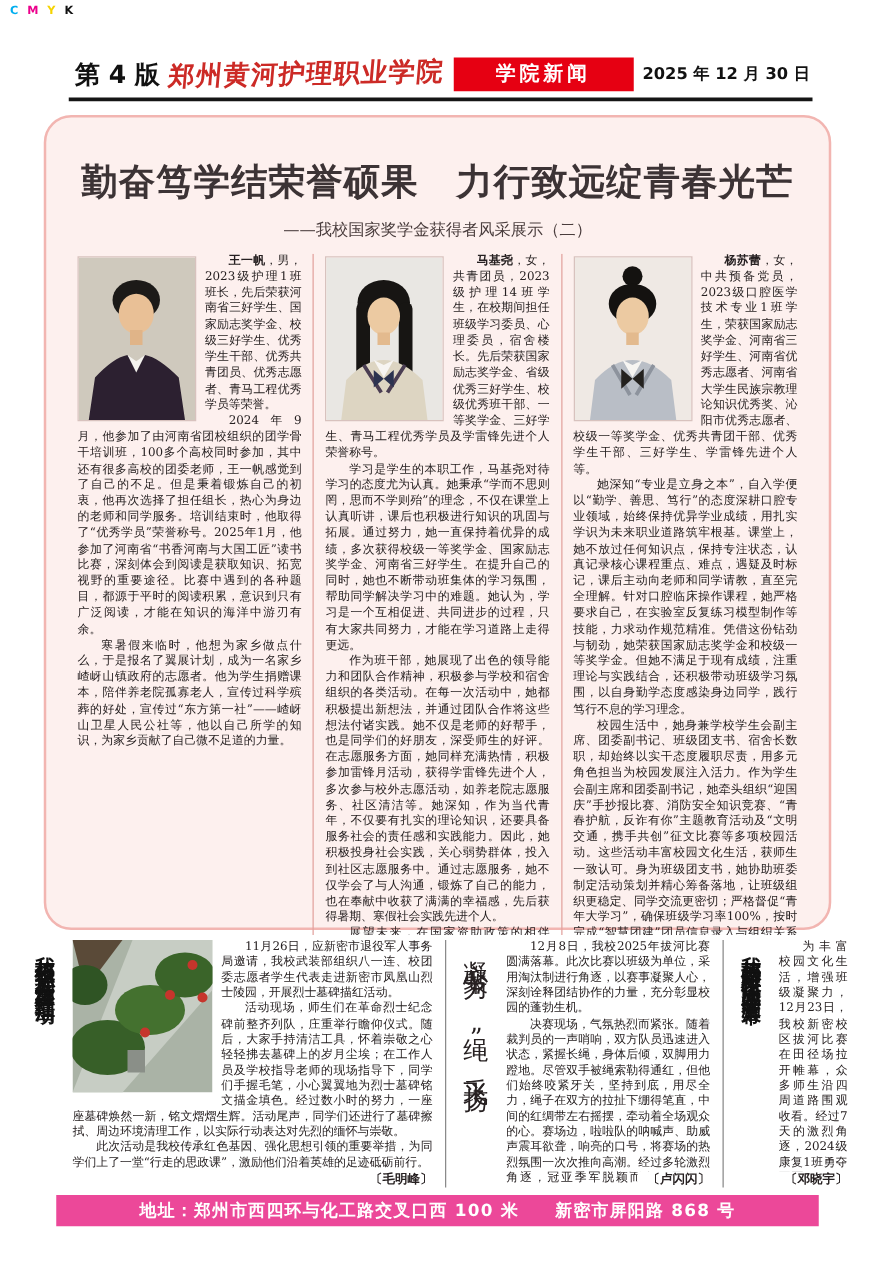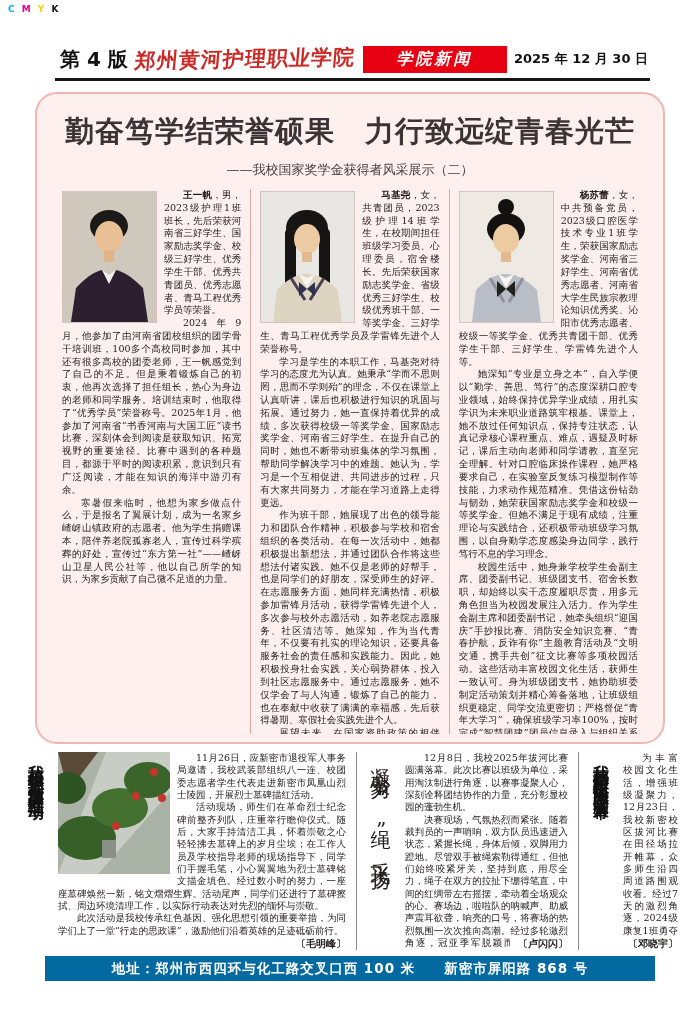--- a/index.html
+++ b/index.html
@@ -11,27 +11,27 @@
         font-size:9px;font-weight:bold;letter-spacing:2px;text-align:right;}
   .cmyk .c{color:#00aeef}.cmyk .m{color:#ec008c}.cmyk .y{color:#f5d300}.cmyk .k{color:#111}
 
   
   .hdr{position:absolute;top:46px;left:60px;right:52px;height:26px;
        display:flex;align-items:center;justify-content:space-between;}
   .edition{font-family:"DejaVu Sans",sans-serif;font-size:20px;font-weight:bold;color:#111;}
   .masthead{font-size:21px;font-weight:bold;color:#cc2a26;transform:skewX(-6deg) rotate(-1deg);
             letter-spacing:1px;white-space:nowrap;}
   .section-badge{background:#e60012;color:#fff;font-family:"DejaVu Sans",sans-serif;
-                 font-size:16px;font-weight:bold;padding:3px 34px;letter-spacing:3px;font-style:italic;}
+                 font-size:16px;font-weight:bold;padding:3px 34px;letter-spacing:3px;}
   .date{font-family:"DejaVu Sans",sans-serif;font-size:13px;color:#111;font-weight:bold;}
   .hdr-rule{position:absolute;top:78px;left:55px;right:50px;height:3px;background:#151515;}
 
   
   .feature{position:absolute;top:92px;left:35px;width:630px;height:652px;box-sizing:border-box;
-           background:#fdf0ee;border:2px solid #f2b5b1;border-radius:22px;padding:14px 16px 10px;}
+           background:#fdf0ee;border:2px solid #f2b5b1;border-radius:22px;padding:28px 16px 10px;}
   .headline{text-align:center;font-size:29px;font-weight:bold;color:#3c3335;
             letter-spacing:1px;margin:4px 0 0;}
   .subtitle{text-align:center;font-size:13px;color:#4a3d3d;margin-top:9px;}
   .cols{display:flex;margin-top:10px;height:545px;overflow:hidden;}
   .col{flex:1;padding:0 9px;font-size:9.5px;line-height:1.35;text-align:justify;color:#262021;overflow:hidden;}
   .col + .col{border-left:1px solid #e2a29e;}
   .col p{margin:0;text-indent:2em;}
   .portrait{float:left;width:93px;height:130px;margin:2px 7px 3px 0;border:1px solid #d8c2be;}
 
   
@@ -48,21 +48,21 @@
   .vtitle-mid{width:36px;font-size:20px;letter-spacing:4px;justify-content:flex-start;
               display:flex;flex-direction:column;align-items:center;gap:18px;}
   .vtitle-mid span{writing-mode:vertical-rl;text-orientation:upright;}
   .art-body{flex:1;position:relative;padding:0 4px 14px 6px;text-align:justify;overflow:hidden;}
   .art-body p{margin:0;text-indent:2em;}
   .byline{position:absolute;right:4px;bottom:0;background:#ffffff;font-weight:bold;
           padding-left:8px;font-size:10px;}
   .scene{float:left;width:112px;height:122px;margin:0 7px 3px 0;}
 
   
-  .footer{position:absolute;top:956px;left:45px;right:45px;height:25px;background:#0369a1;
+  .footer{position:absolute;top:956px;left:45px;right:45px;height:25px;background:#ec4899;
           color:#fff;display:flex;align-items:center;justify-content:center;
           font-family:"DejaVu Sans",sans-serif;font-size:13.5px;font-weight:bold;letter-spacing:1px;}
 </style>
 </head>
 <body>
 
 <div class="page">
 
   <div class="cmyk">
     <span class="c">C</span>

